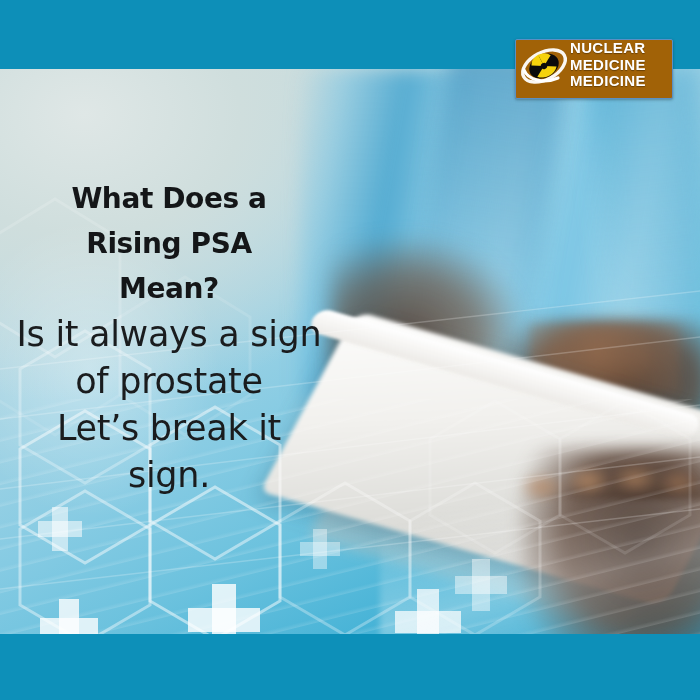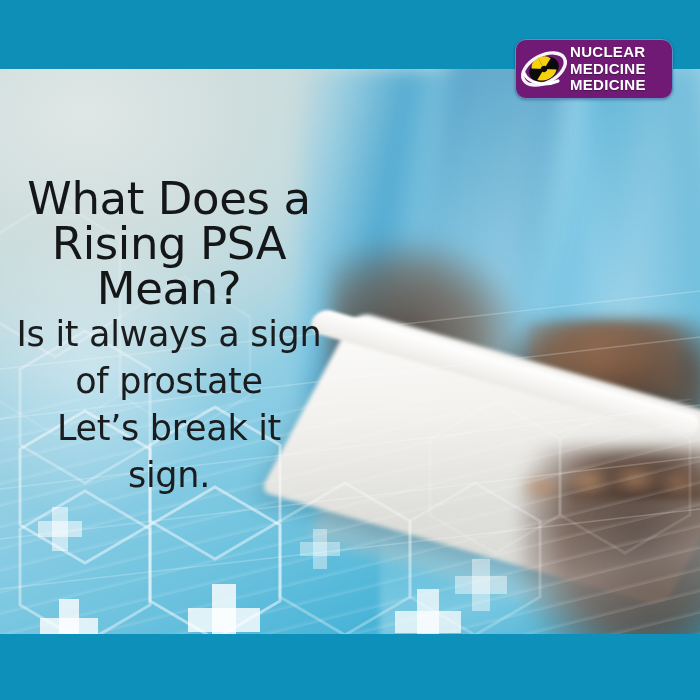--- a/index.html
+++ b/index.html
@@ -222,49 +222,48 @@
   .copy {
     position: absolute;
     left: 16px; top: 176px;
     width: 306px;
     text-align: center;
     z-index: 5;
     color: #16181a;
   }
   .copy .h1 {
     font-family: "DejaVu Sans", sans-serif;
-    font-weight: normal;
-    font-size: 45px;
+    font-weight: bold;
+    font-size: 28px;
     line-height: 45px;
     letter-spacing: -0.4px;
     color: #141618;
     margin: 0;
   }
   .copy .sub {
     font-family: "DejaVu Sans", sans-serif;
     font-weight: normal;
     font-size: 35px;
     line-height: 47px;
     letter-spacing: -0.3px;
     color: #1a1c1e;
     margin: 0;
   }
 
   
   .logo {
     position: absolute;
     left: 515px; top: 39px;
     width: 156px; height: 58px;
-    background: #701a75;
+    background: #a16207;
     border: 1px solid #5b8fc4;
-    border-radius: 11px;
+    border-radius: 2px;
     z-index: 9;
     box-shadow: 0 1px 3px rgba(0,0,0,0.30);
     display: flex;
-    align-items: center;
   }
   .logo-mark {
     position: relative;
     width: 52px;
     height: 52px;
     flex: 0 0 52px;
     margin-left: 2px;
   }
   .logo-mark svg { display: block; }
   .logo-text {

